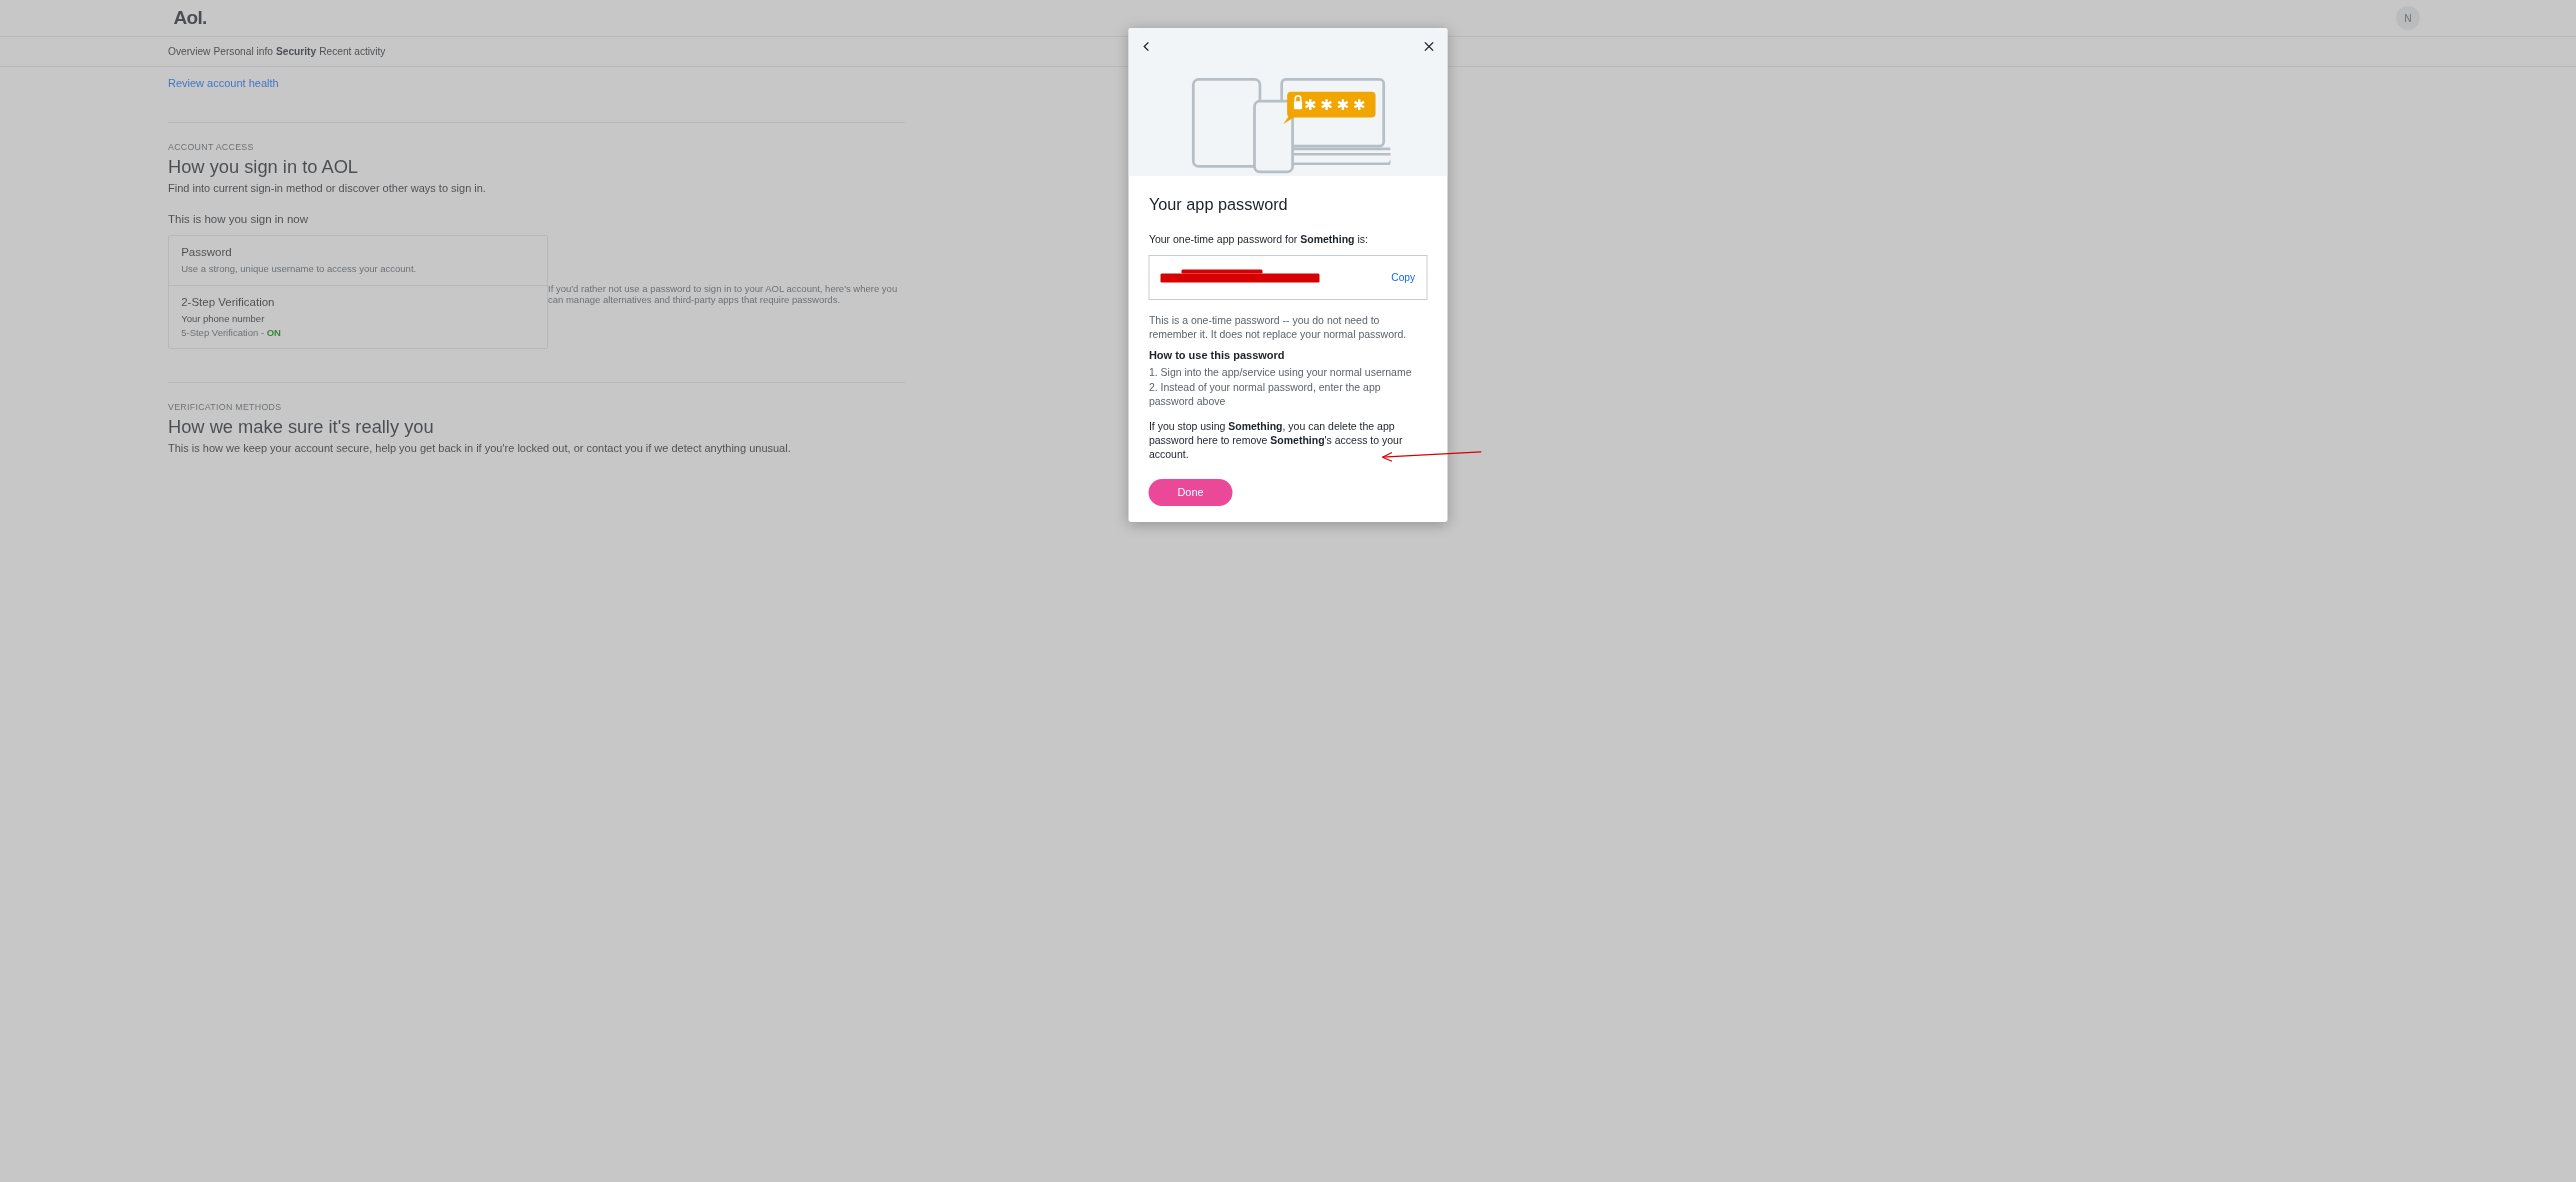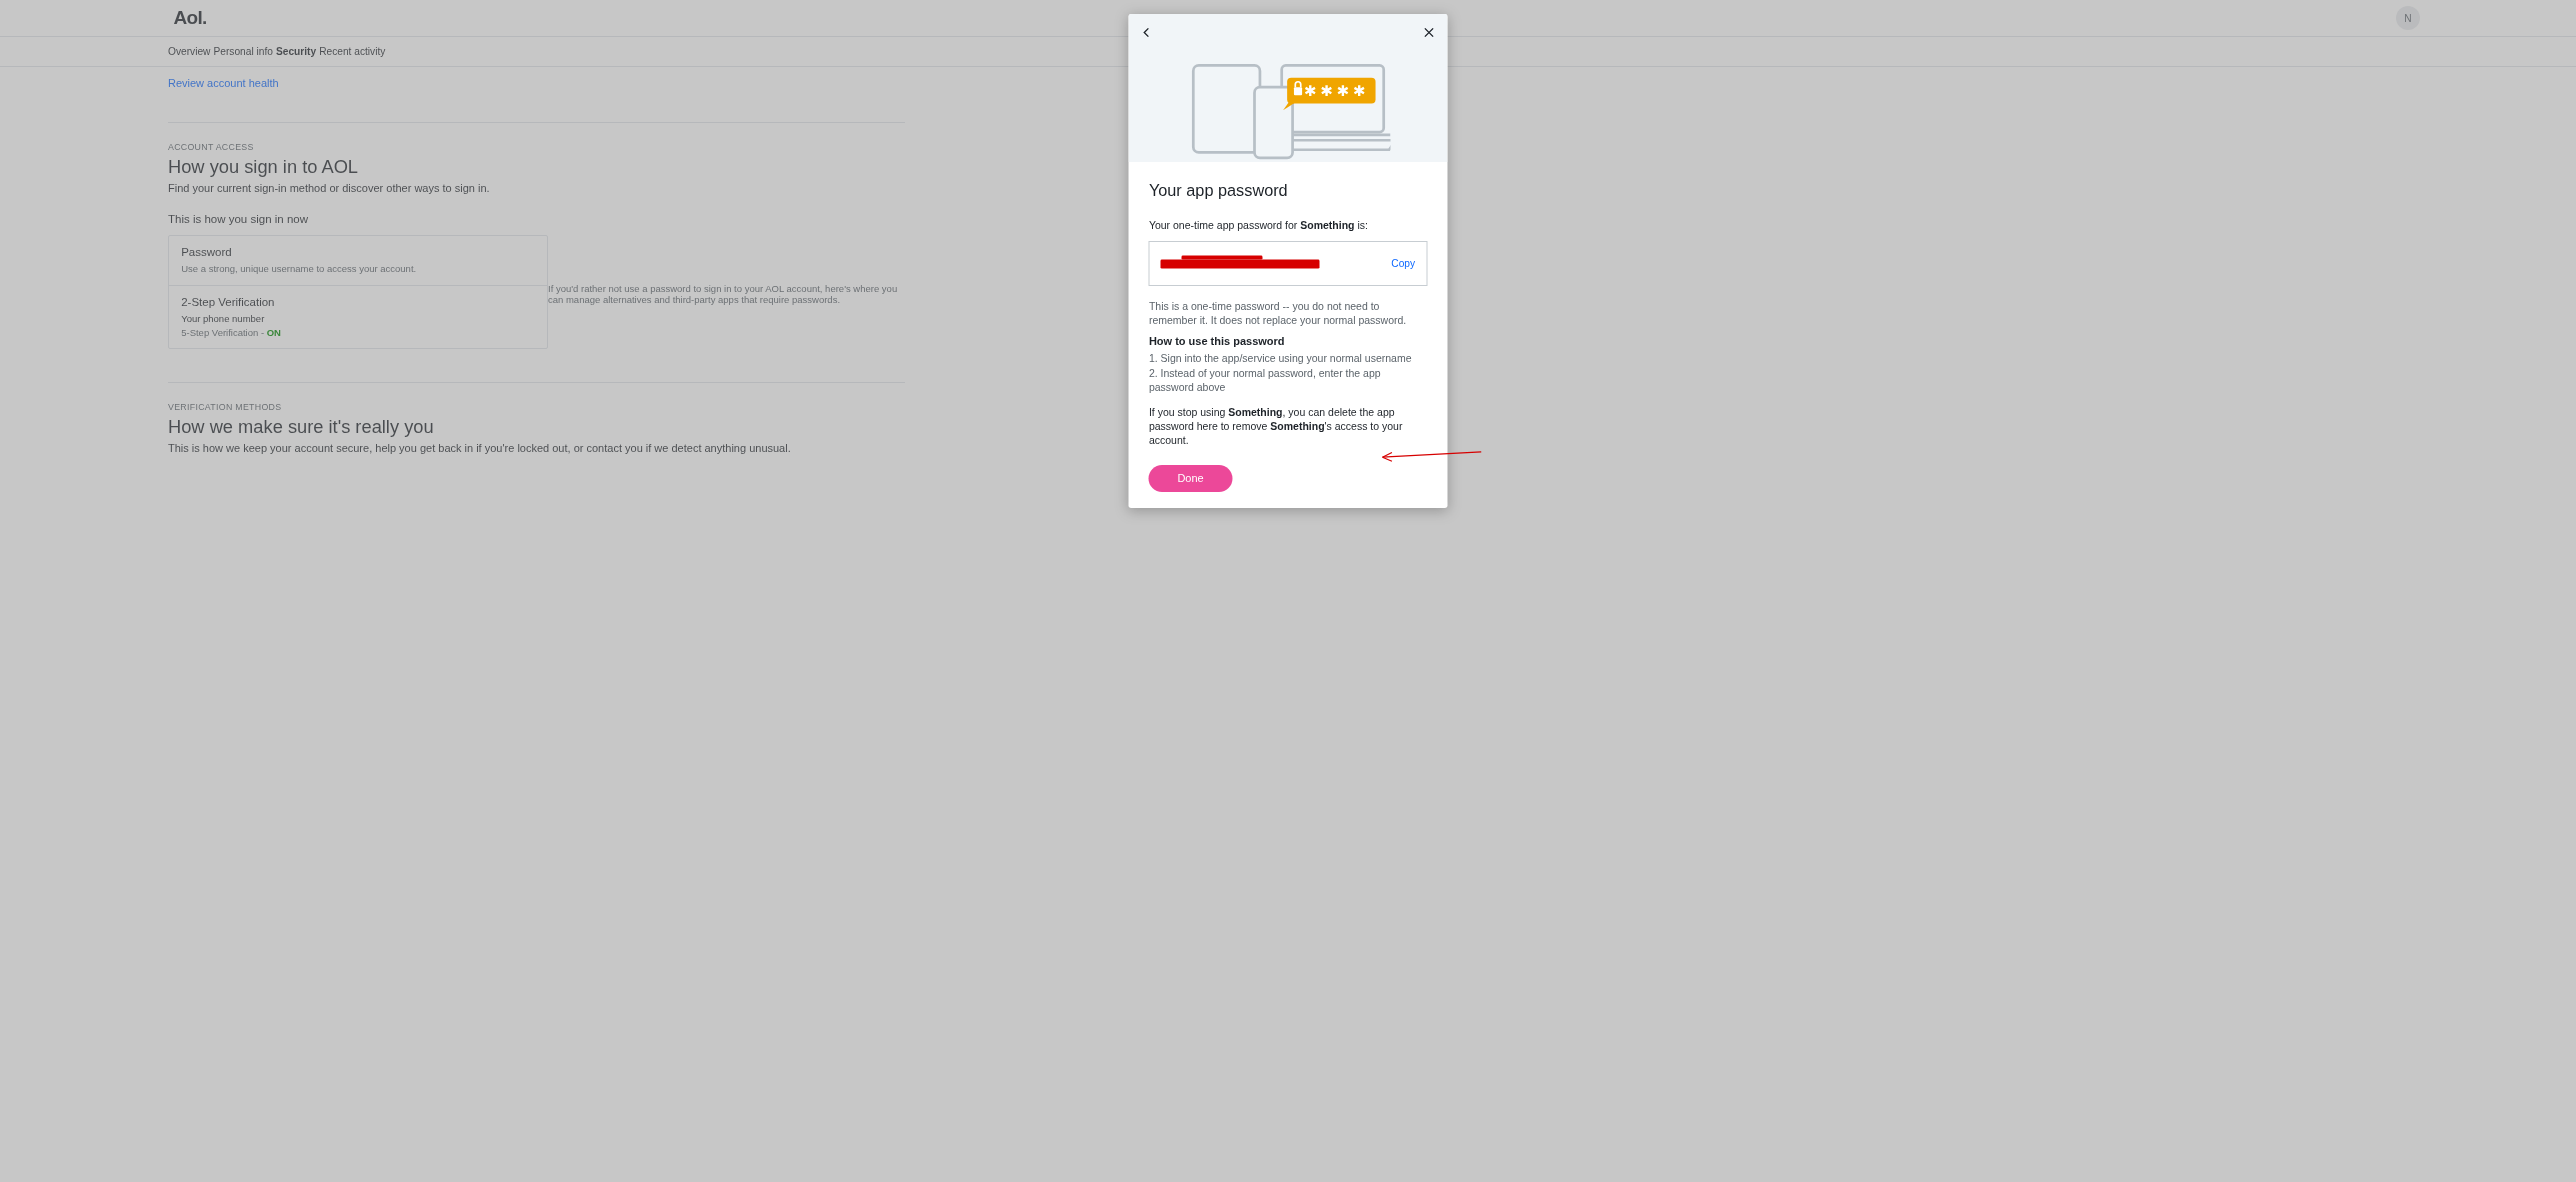--- a/index.html
+++ b/index.html
@@ -99,21 +99,21 @@
   .scrim {
     position: fixed;
     inset: 0;
     background: rgba(130,130,130,0.45);
     z-index: 10;
   }
   .modal {
     position: fixed;
     z-index: 20;
     left: 50%;
-    top: 14px;
+    top: 28px;
     transform: translateX(-50%);
     width: 319px;
     background: #fff;
     border-radius: 2.7px;
     box-shadow: 0 2.7px 13.6px rgba(0,0,0,0.25);
     overflow: hidden;
   }
   .modal-hero {
     background: #f1f5f8;
     height: 148px;
@@ -218,21 +218,21 @@
     <div class="tab">Recent activity</div>
   </div>
 
   <div class="content">
     <div class="link-blue">Review account health</div>
 
     <hr class="divider">
 
     <div class="section-label">ACCOUNT ACCESS</div>
     <div class="section-title">How you sign in to AOL</div>
-    <div class="section-desc">Find your current sign-in method or discover other ways to sign in.</div>
+    <div class="section-desc">Find into current sign-in method or discover other ways to sign in.</div>
 
     <div style="display:flex; align-items:center;">
       <div style="flex:0 0 380px;">
         <div class="sub-h">This is how you sign in now</div>
         <div class="card-box">
           <div class="card-row">
             <div class="row-title">Password</div>
             <div class="row-small">Use a strong, unique username to access your account.</div>
           </div>
           <div class="card-row">

